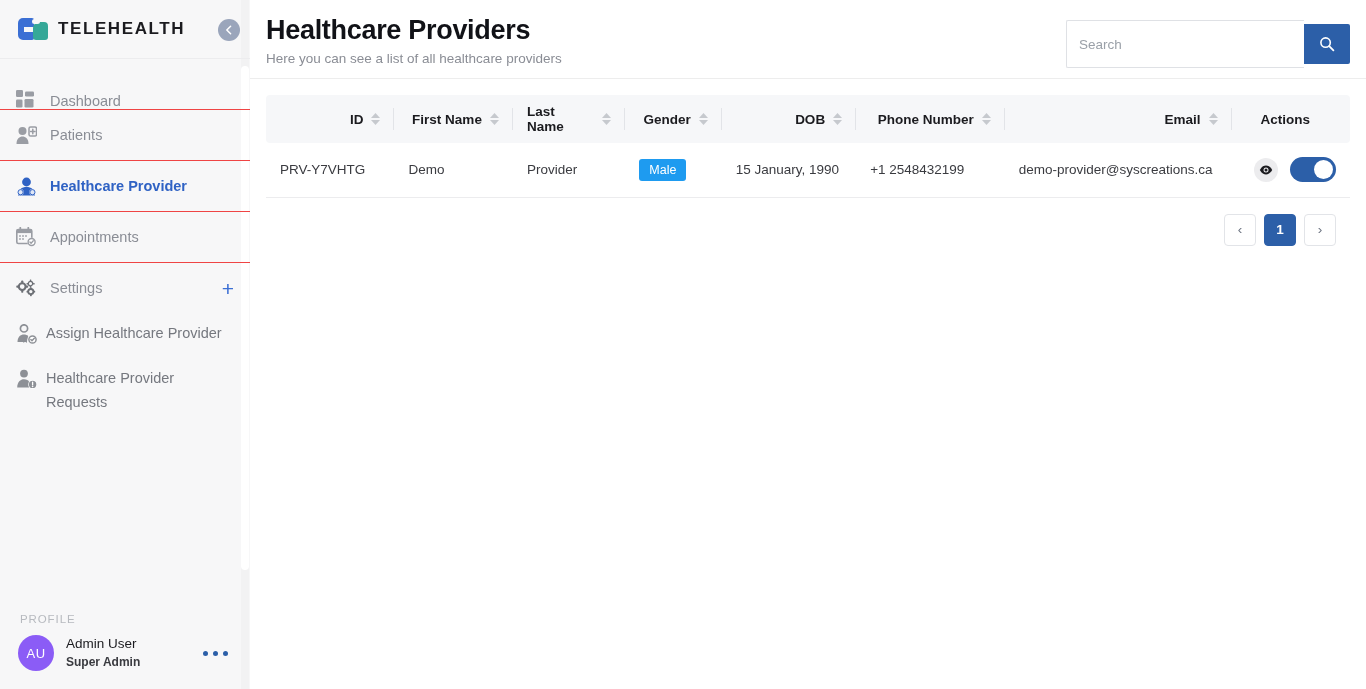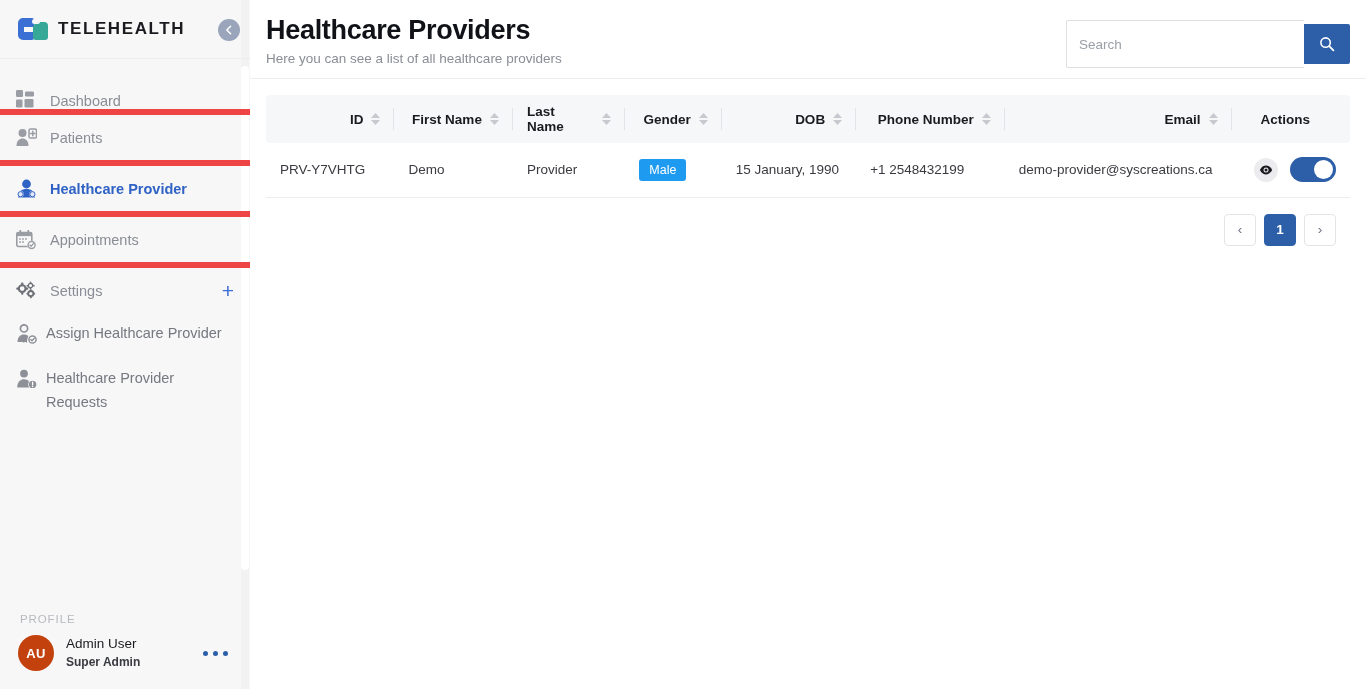--- a/index.html
+++ b/index.html
@@ -59,21 +59,21 @@
     width: 22px; height: 22px; border-radius: 50%;
     background: #9aa5bb; display: flex; align-items: center; justify-content: center;
     cursor: pointer;
   }
   .collapse-btn svg { display: block; }
 
   .nav { padding: 0; }
   .nav-item {
     display: flex; align-items: center;
     height: 51px; padding: 0 16px 0 16px;
-    border-top: 6px solid #ef4444;
+    border-top: 1px solid #ef4444;
     cursor: pointer; position: relative;
   }
   .nav-item:first-child { border-top: 1px solid #ececee; align-items: flex-end; }
   .nav-ico { width: 28px; flex: 0 0 28px; display: flex; align-items: center; justify-content: flex-start; }
   .nav-label {
     font-size: 14.5px; color: #8a8d95; margin-left: 6px; white-space: nowrap;
   }
   .nav-item.active .nav-label { color: #2f62c4; font-weight: 600; }
   .nav-plus {
     margin-left: auto; color: #3b6fd4; font-size: 21px; line-height: 1;
@@ -95,23 +95,23 @@
 
   .spacer { flex: 1 1 auto; }
 
   .profile-sec { padding: 0 0 18px 0; }
   .profile-title {
     font-size: 11.5px; letter-spacing: 0.9px; color: #b7babf;
     padding: 0 16px 10px 20px; text-transform: uppercase;
   }
   .profile-row { display: flex; align-items: center; padding: 0 14px 0 18px; }
   .avatar {
-    width: 36px; height: 36px; border-radius: 50%; background: #c2410c;
+    width: 36px; height: 36px; border-radius: 50%; background: #8b5cf6;
     color: #fff; display: flex; align-items: center; justify-content: center;
-    font-size: 13px; font-weight: 700; letter-spacing: .4px; flex: 0 0 36px;
+    font-size: 13px; font-weight: 400; letter-spacing: .4px; flex: 0 0 36px;
   }
   .profile-meta { margin-left: 12px; }
   .profile-name { font-size: 13.5px; color: #1b1b1f; font-weight: 500; line-height: 1.35; }
   .profile-role { font-size: 12px; color: #3a3b40; font-weight: 600; line-height: 1.4; }
   .dots { margin-left: auto; display: flex; gap: 5px; padding-right: 8px; cursor: pointer; }
   .dot { width: 5px; height: 5px; border-radius: 50%; background: #2c5fa8; }
 
   
   .main {
     flex: 1 1 auto; height: 689px; background: #ffffff;

